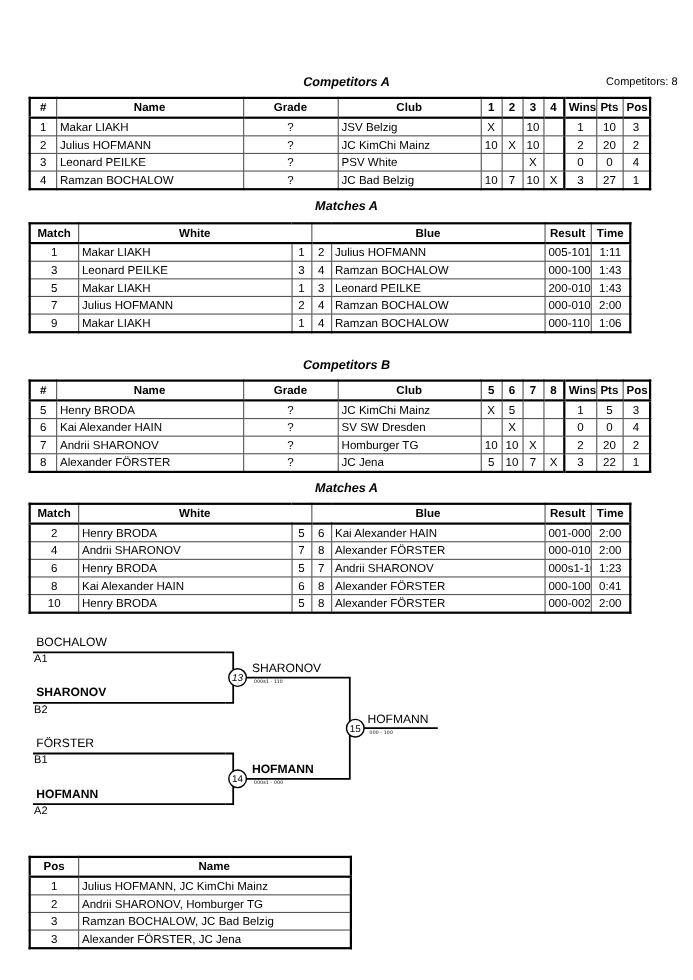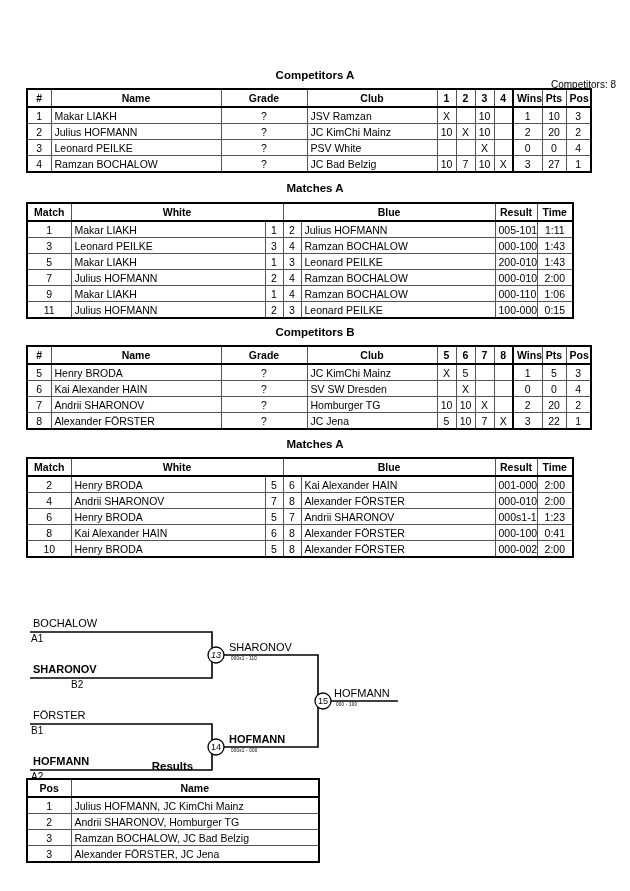--- a/index.html
+++ b/index.html
@@ -31,30 +31,30 @@
     text-align: center;
     font-size: 21px;
     font-weight: bold;
     letter-spacing: 0.3px;
   }
   .title .gap { display: inline-block; width: 10px; }
   .competitors-count {
     position: absolute;
     right: 14px; top: 69px;
     font-size: 10px;
-    margin-top: 10px;
   }
 
   
   .caption {
     position: absolute;
     width: 630px;
     text-align: center;
     font-size: 11.5px;
     font-weight: bold;
+    font-style: italic;
   }
 
   
   table {
     border-collapse: collapse;
     table-layout: fixed;
     background: #ffffff;
   }
   .tbl {
     position: absolute;
@@ -81,21 +81,21 @@
   .thick-l { border-left: 2px solid #000 !important; }
 
   
   .comp-tbl { left: 26px; width: 512px; }
   
   .match-tbl { left: 26px; width: 546px; }
 
   
   .bracket {
     position: absolute;
-    left: 0; top: 608px;
+    left: 0; top: 569px;
     width: 536px;
     height: 180px;
   }
   .bracket svg { display: block; }
   .bk-name {
     position: absolute;
     font-size: 11px;
     white-space: nowrap;
   }
   .bk-name.bold { font-weight: bold; }
@@ -156,21 +156,21 @@
         <th class="thick-l">Wins</th>
         <th>Pts</th>
         <th>Pos</th>
       </tr>
     </thead>
     <tbody>
         <tr>
           <td class="c">1</td>
           <td class="l">Makar LIAKH</td>
           <td class="c">?</td>
-          <td class="l">JSV Ramzan</td>
+          <td class="l">JSV Belzig</td>
           <td class="c">X</td>
           <td class="c"></td>
           <td class="c">10</td>
           <td class="c"></td>
           <td class="c thick-l">1</td>
           <td class="c">10</td>
           <td class="c">3</td>
         </tr>
         <tr>
           <td class="c">2</td>
@@ -273,29 +273,20 @@
           <td class="c">2:00</td>
         </tr>
         <tr>
           <td class="c">9</td>
           <td class="l">Makar LIAKH</td>
           <td class="c">1</td>
           <td class="c">4</td>
           <td class="l b">Ramzan BOCHALOW</td>
           <td class="c">000-110</td>
           <td class="c">1:06</td>
-        </tr>
-        <tr>
-          <td class="c">11</td>
-          <td class="l b">Julius HOFMANN</td>
-          <td class="c">2</td>
-          <td class="c">3</td>
-          <td class="l">Leonard PEILKE</td>
-          <td class="c">100-000</td>
-          <td class="c">0:15</td>
         </tr>
       </tbody>
   </table>
 
   <div class="caption" style="top:326px;">Competitors B</div>
 
   <table class="tbl comp-tbl" style="top:345px;">
     <colgroup>
       <col style="width:24px">
         <col style="width:170px">
@@ -469,42 +460,41 @@
 
       <circle cx="216" cy="47" r="8" fill="#fff" stroke="#000" stroke-width="1.3"></circle>
       <circle cx="216" cy="139" r="8" fill="#fff" stroke="#000" stroke-width="1.3"></circle>
       <circle cx="323" cy="93" r="8" fill="#fff" stroke="#000" stroke-width="1.3"></circle>
     </svg>
 
     <div class="bk-name" style="left:33px; top:9px;">BOCHALOW</div>
     <div class="bk-seed" style="left:31px; top:25px;">A1</div>
 
     <div class="bk-name bold" style="left:33px; top:55px;">SHARONOV</div>
-    <div class="bk-seed" style="left:31px; top:71px;margin-left:40px;">B2</div>
+    <div class="bk-seed" style="left:31px; top:71px;">B2</div>
 
     <div class="bk-name" style="left:33px; top:101px;">FÖRSTER</div>
     <div class="bk-seed" style="left:31px; top:117px;">B1</div>
 
     <div class="bk-name bold" style="left:33px; top:147px;">HOFMANN</div>
     <div class="bk-seed" style="left:31px; top:163px;">A2</div>
 
     <div class="bk-num" style="left:209px; top:41px; width:14px;font-style:italic;">13</div>
     <div class="bk-name" style="left:229px; top:33px;">SHARONOV</div>
     <div class="bk-score" style="left:231px; top:48px;">000s1 - 110</div>
 
     <div class="bk-num" style="left:209px; top:133px; width:14px;">14</div>
     <div class="bk-name bold" style="left:229px; top:125px;">HOFMANN</div>
     <div class="bk-score" style="left:231px; top:140px;">000s1 - 000</div>
 
     <div class="bk-num" style="left:316px; top:87px; width:14px;">15</div>
     <div class="bk-name" style="left:334px; top:79px;">HOFMANN</div>
     <div class="bk-score" style="left:336px; top:94px;">000 - 100</div>
   </div>
 
-  <div class="caption" style="top:760px; width:345px; left:0;">Results</div>
 
   <table class="tbl" style="left:26px; top:778px; width:292px;">
     <colgroup>
         <col style="width:44px">
         <col style="width:248px">
       </colgroup>
     <thead>
       <tr>
         <th>Pos</th>
         <th>Name</th>

